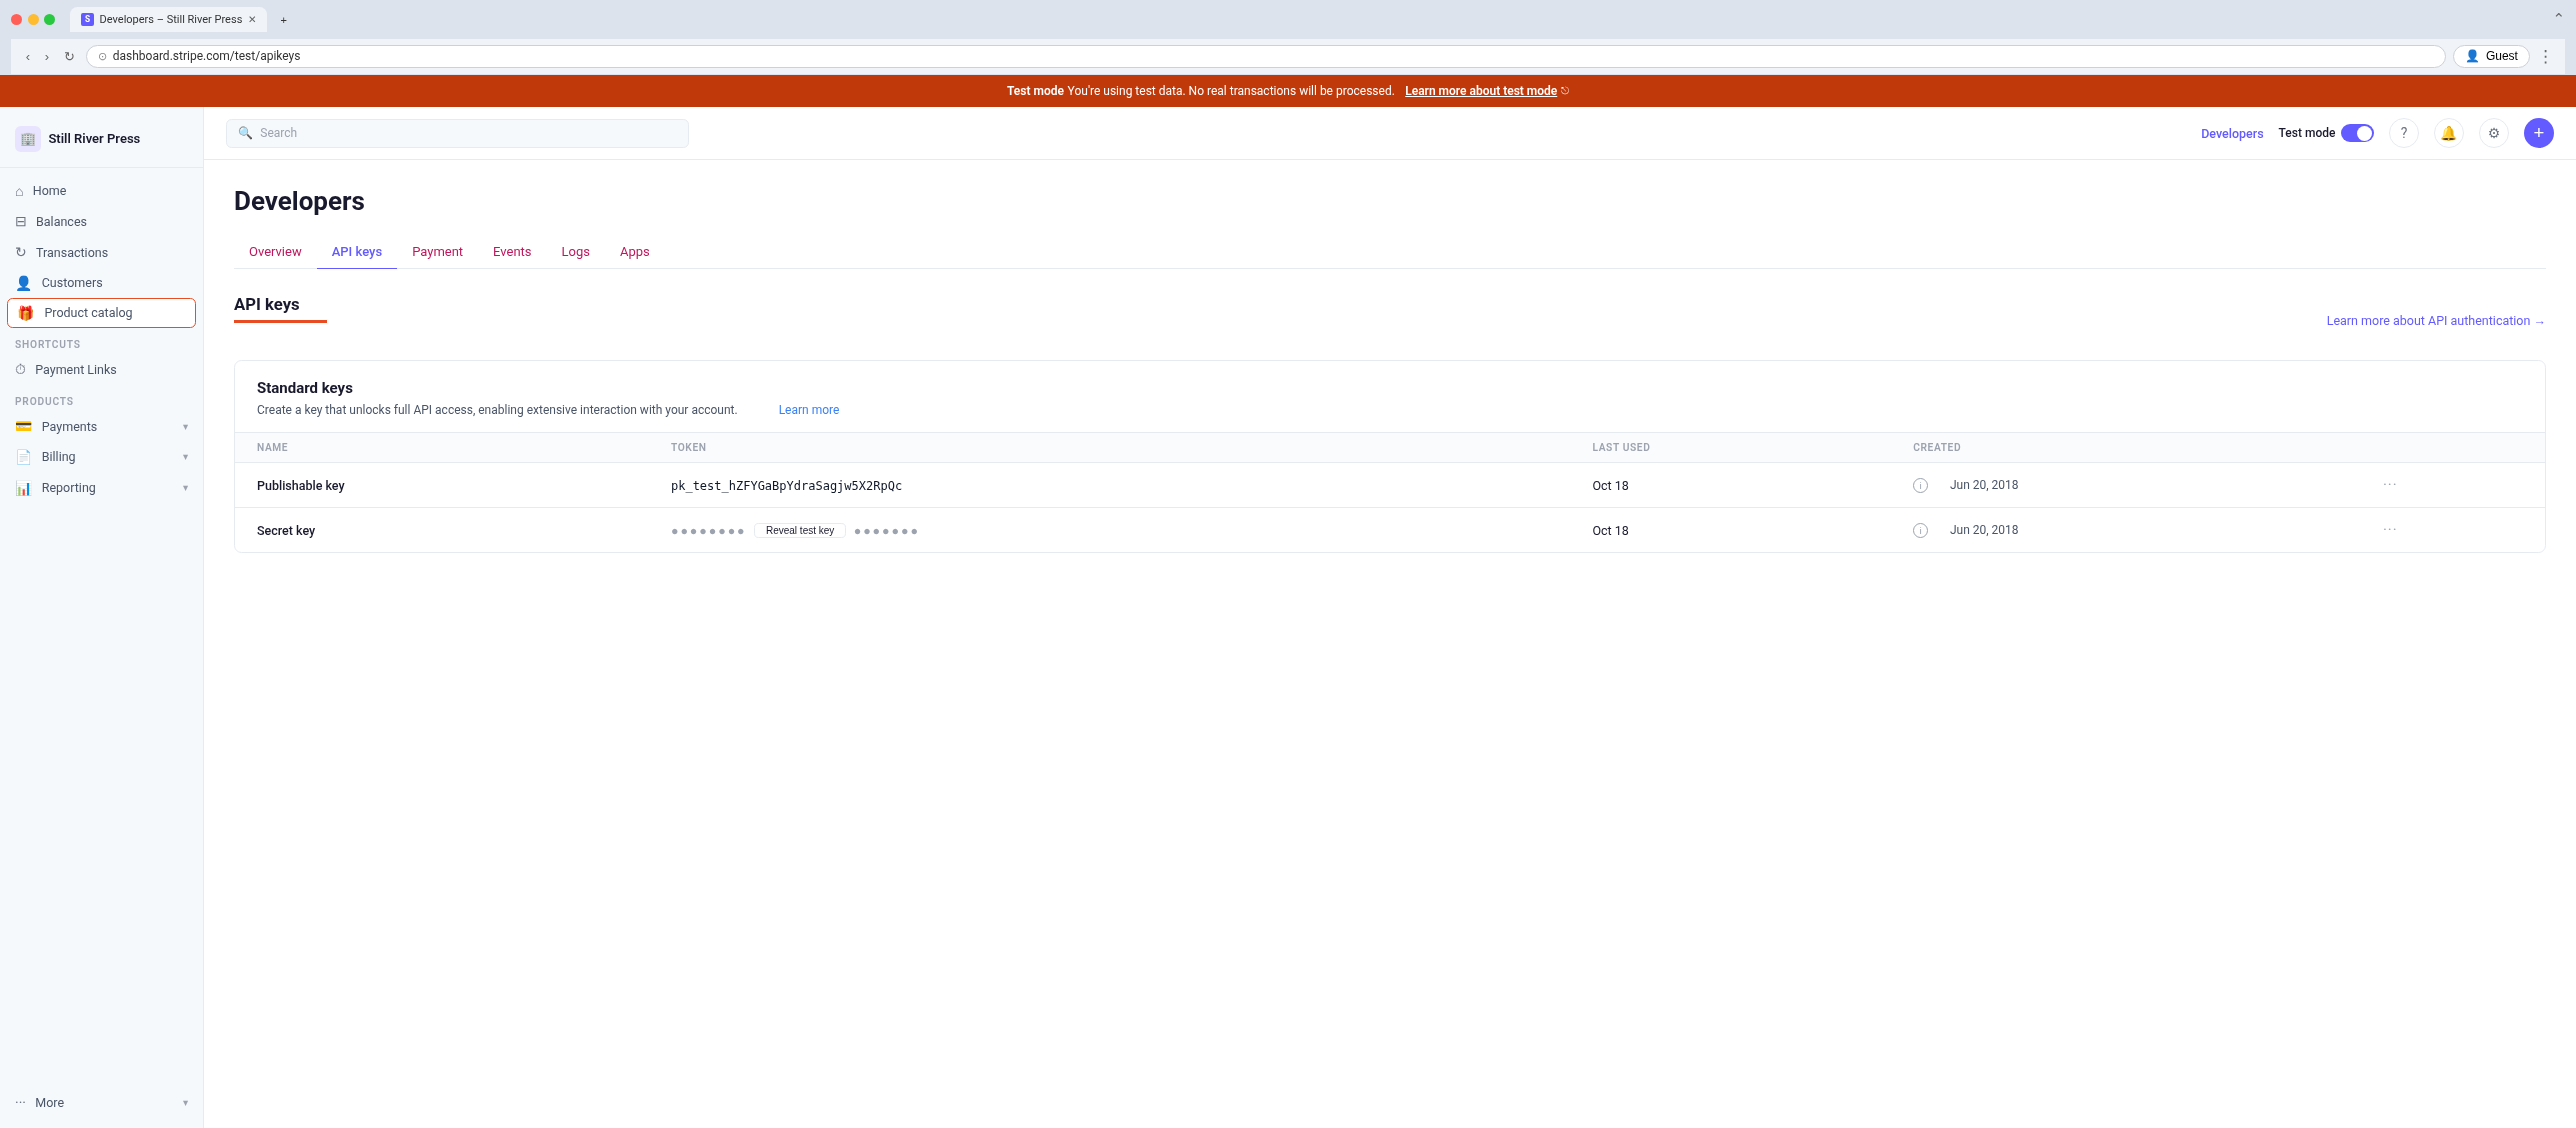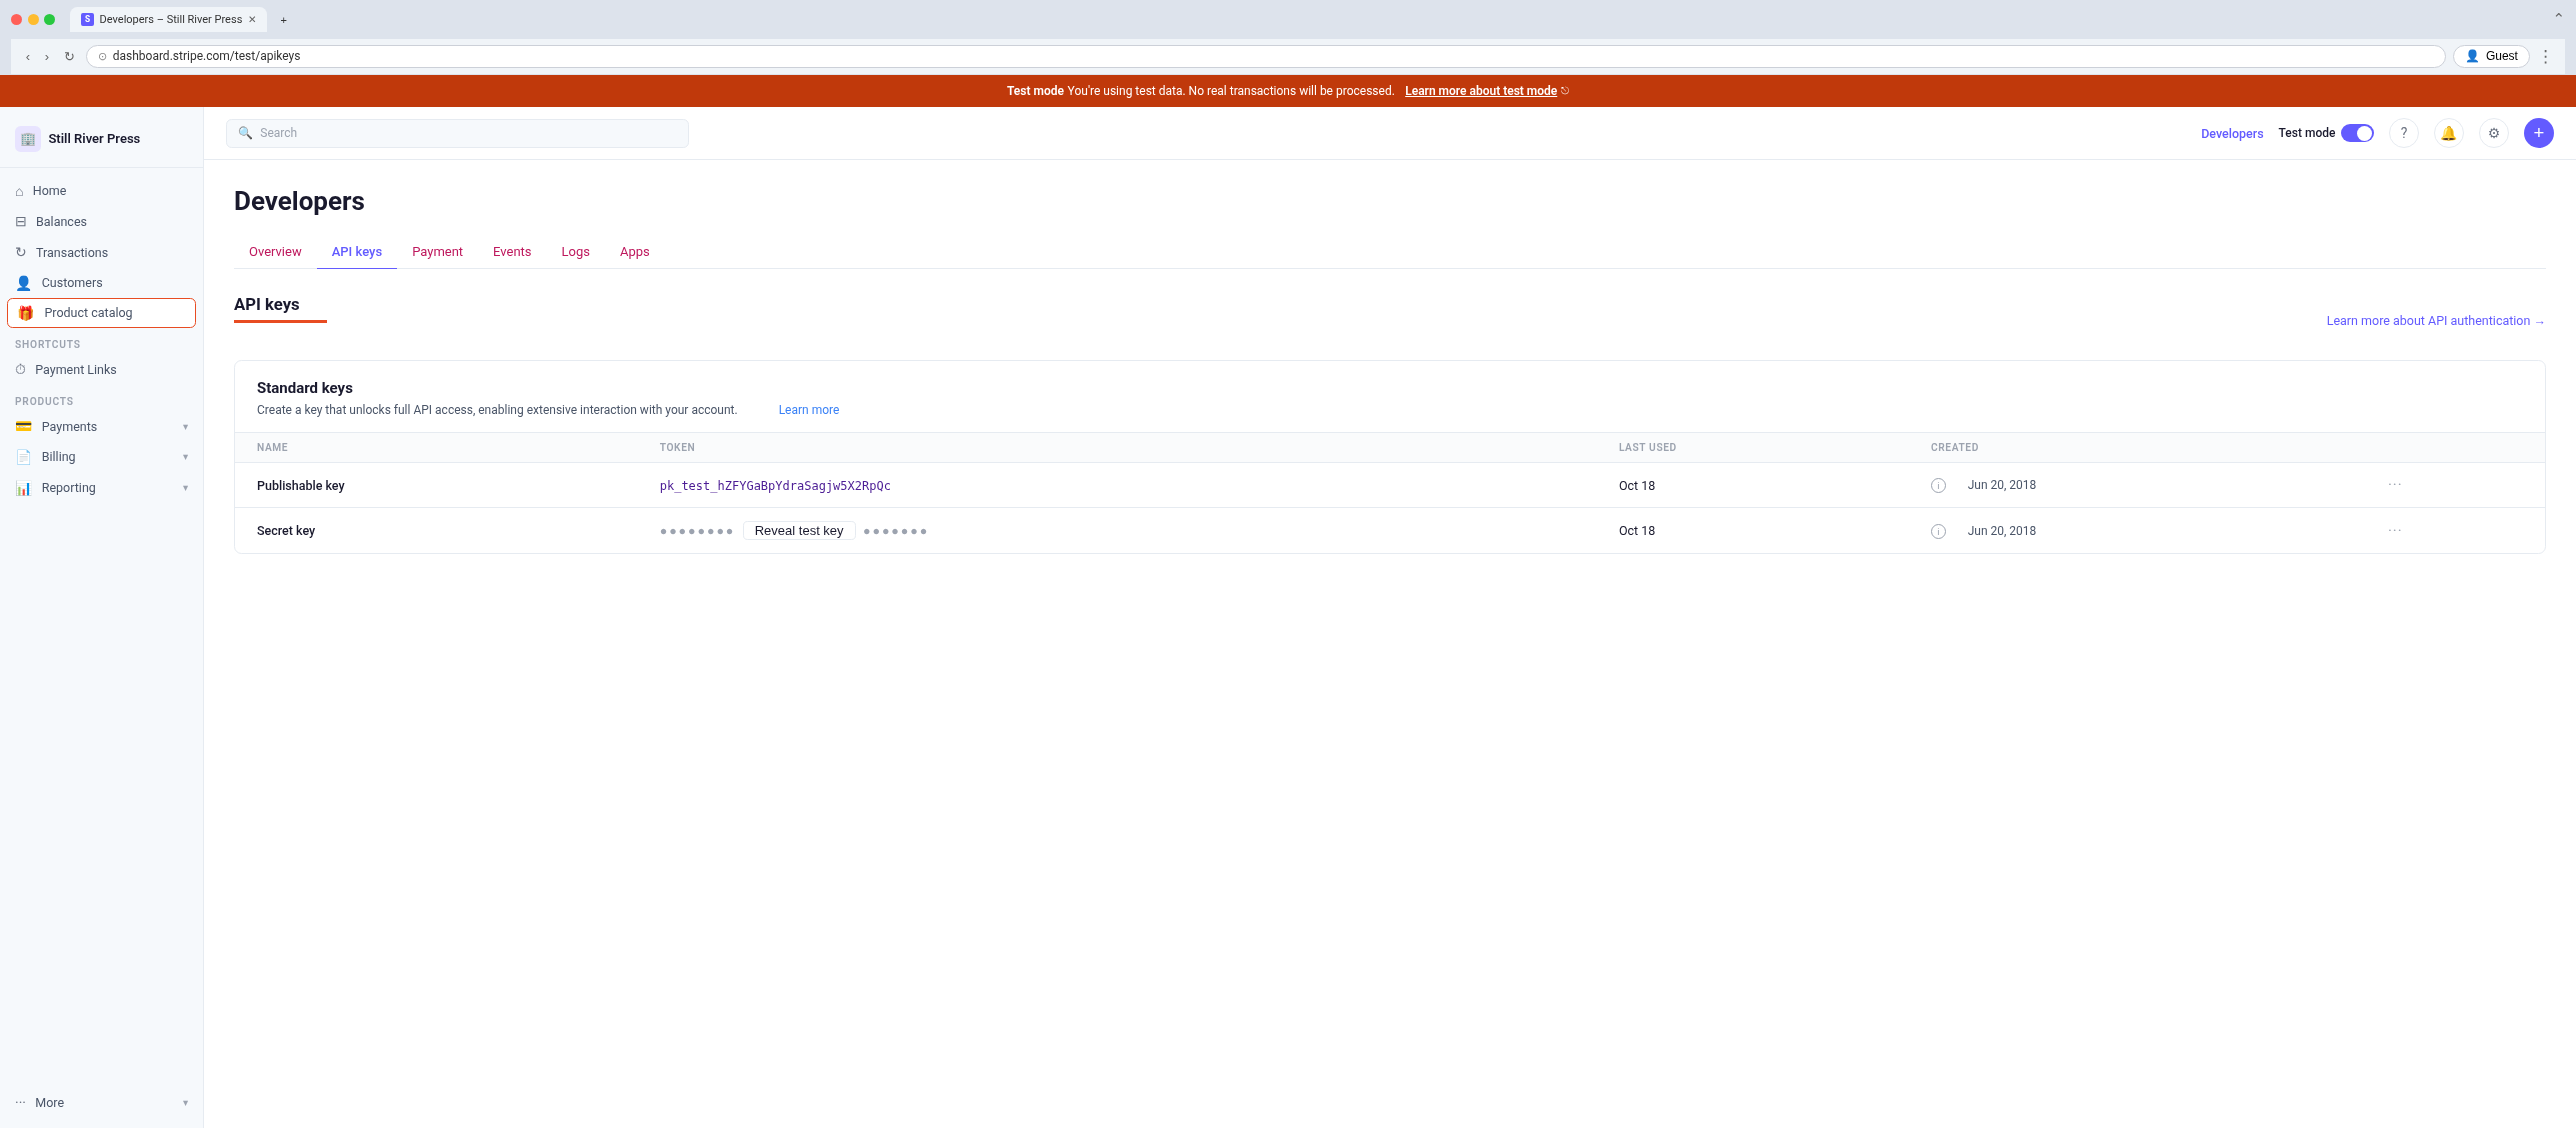--- a/index.html
+++ b/index.html
@@ -404,30 +404,30 @@
       letter-spacing: 0.06em;
       background: #fafbfc;
     }
     .keys-table td {
       padding: 13px 22px;
       font-size: 12.5px;
       color: #1a1a2e;
       border-top: 0.9px solid #e6ebf1;
     }
     .key-name { font-weight: 500; }
-    .key-token { font-family: monospace; font-size: 12px; color: #4c1d95; }
+    .key-token { font-family: monospace; font-size: 12px; color: #0f172a; }
     .reveal-btn {
       display: inline-flex;
       align-items: center;
       gap: 5.6px;
       padding: 1px 11px;
       border: 0.9px solid #e6ebf1;
       border-radius: 4.6px;
       background: white;
-      font-size: 13px;
+      font-size: 10px;
       cursor: pointer;
       color: #1a1a2e;
     }
     .key-token-masked {
       display: inline-flex;
       align-items: center;
       gap: 7.4px;
     }
     .masked-dots {
       color: #9ca3af;

